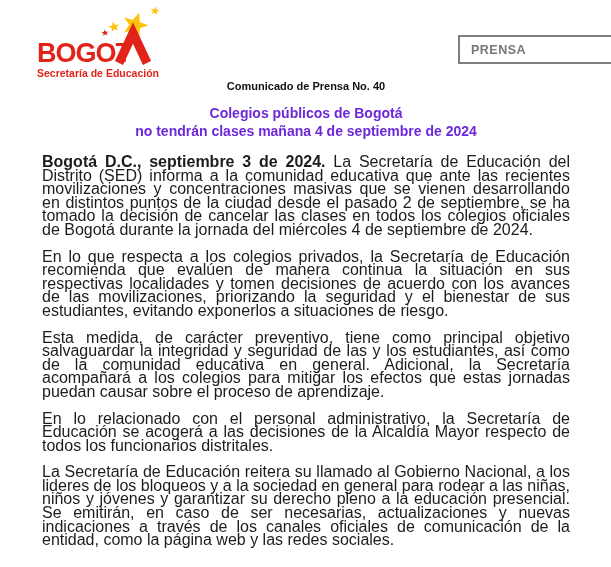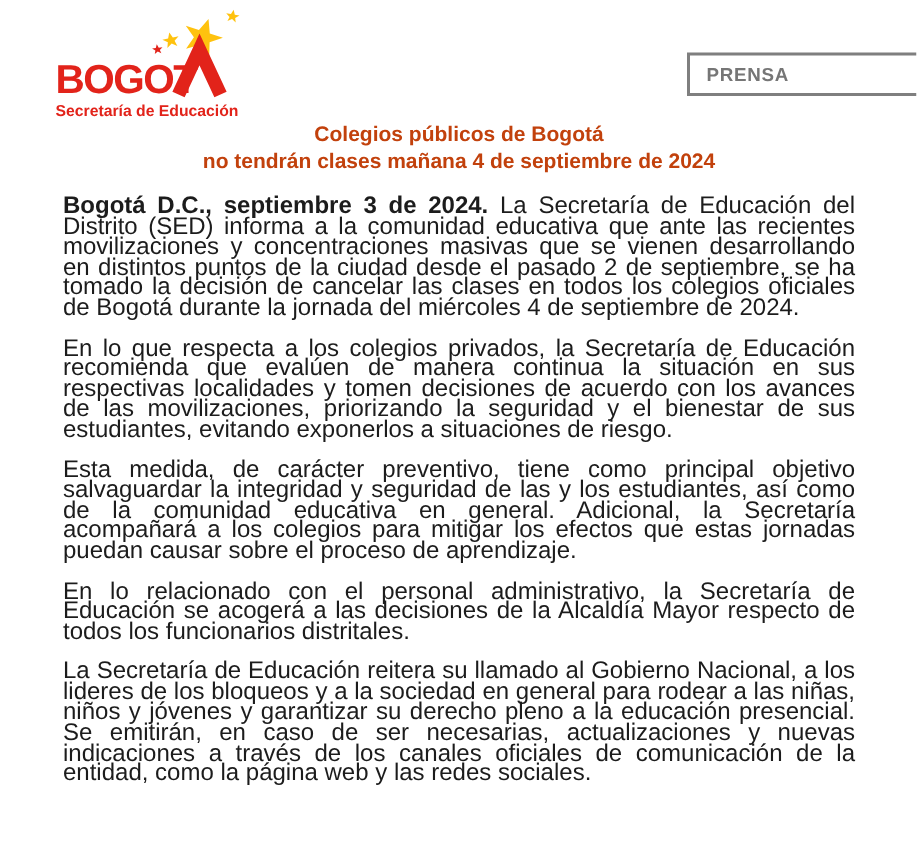--- a/index.html
+++ b/index.html
@@ -23,21 +23,21 @@
     color:#767676; font-weight:bold; font-size:12.5px; letter-spacing:0.5px;
   }
   
   .content { position:absolute; left:42px; top:80px; width:528px; }
   .kicker {
     text-align:center; font-weight:bold; font-size:11px; color:#111;
     margin-bottom:12px;
   }
   .title {
     text-align:center; font-weight:bold; font-size:14px; line-height:18px;
-    color:#c2410c; margin-bottom:15px;
+    color:#6d28d9; margin-bottom:15px;
   }
   .body-par {
     font-size:16px; line-height:13.6px; text-align:justify;
     margin-bottom:13px; color:#1c1c1c;
   }
   .body-par .lead { font-weight:bold; }
   .signature { margin-top:27px; text-align:right; font-size:11px; line-height:13.5px; }
   .signature .sig-1 { font-weight:bold; font-size:11.5px;margin-top:47px; }
 </style>
 </head>
@@ -66,20 +66,21 @@
       <text x="3" y="71" font-family="Liberation Sans, sans-serif" font-size="10.5" font-weight="bold" fill="#E2231A">Secretaría de Educación</text>
     </svg>
   </div>
 
   <div class="press-box">
     <span>PRENSA</span>
   </div>
 
   <div class="content">
 
+    <div class="kicker">Comunicado de Prensa No. 40</div>
 
     <div class="title">
       <span>Colegios públicos de Bogotá</span><br>
       <span>no tendrán clases mañana 4 de septiembre de 2024</span>
     </div>
 
     <p class="body-par">
       <span class="lead">Bogotá D.C., septiembre 3 de 2024.</span><span> La Secretaría de Educación del Distrito (SED) informa a la comunidad educativa que ante las recientes movilizaciones y concentraciones masivas que se vienen desarrollando en distintos puntos de la ciudad desde el pasado 2 de septiembre, se ha tomado la decisión de cancelar las clases en todos los colegios oficiales de Bogotá durante la jornada del miércoles 4 de septiembre de 2024.</span>
     </p>
 

